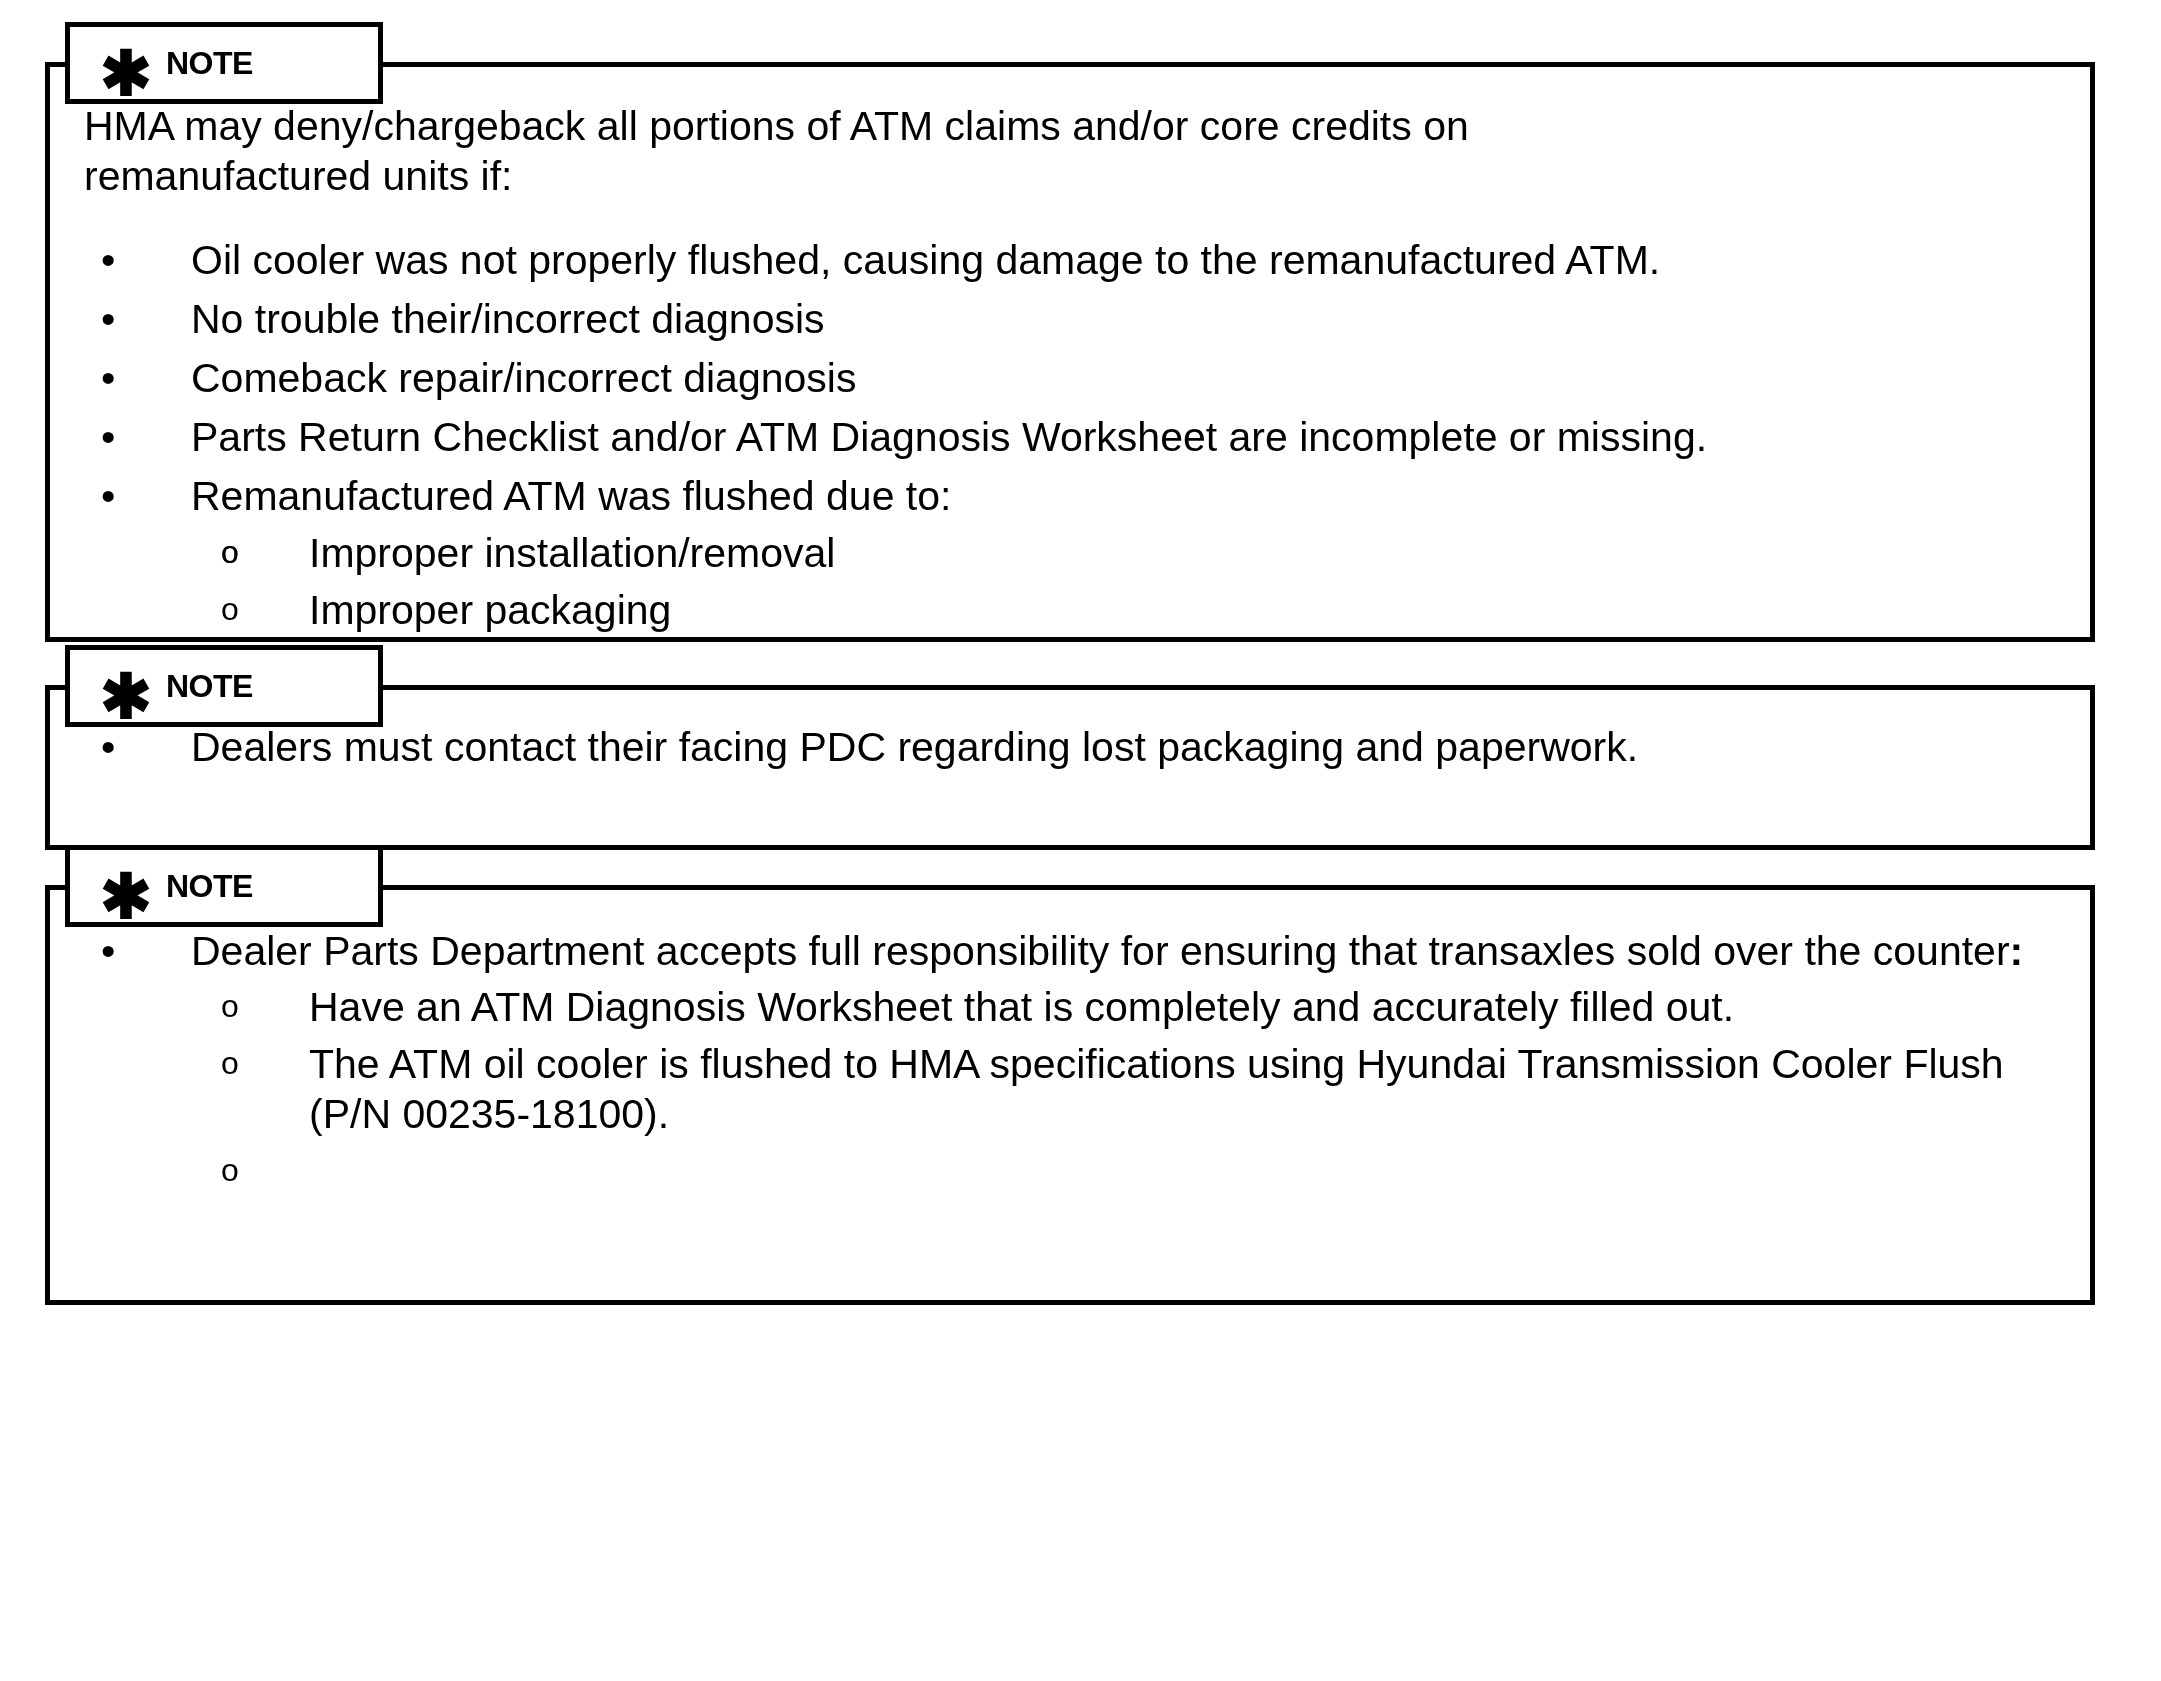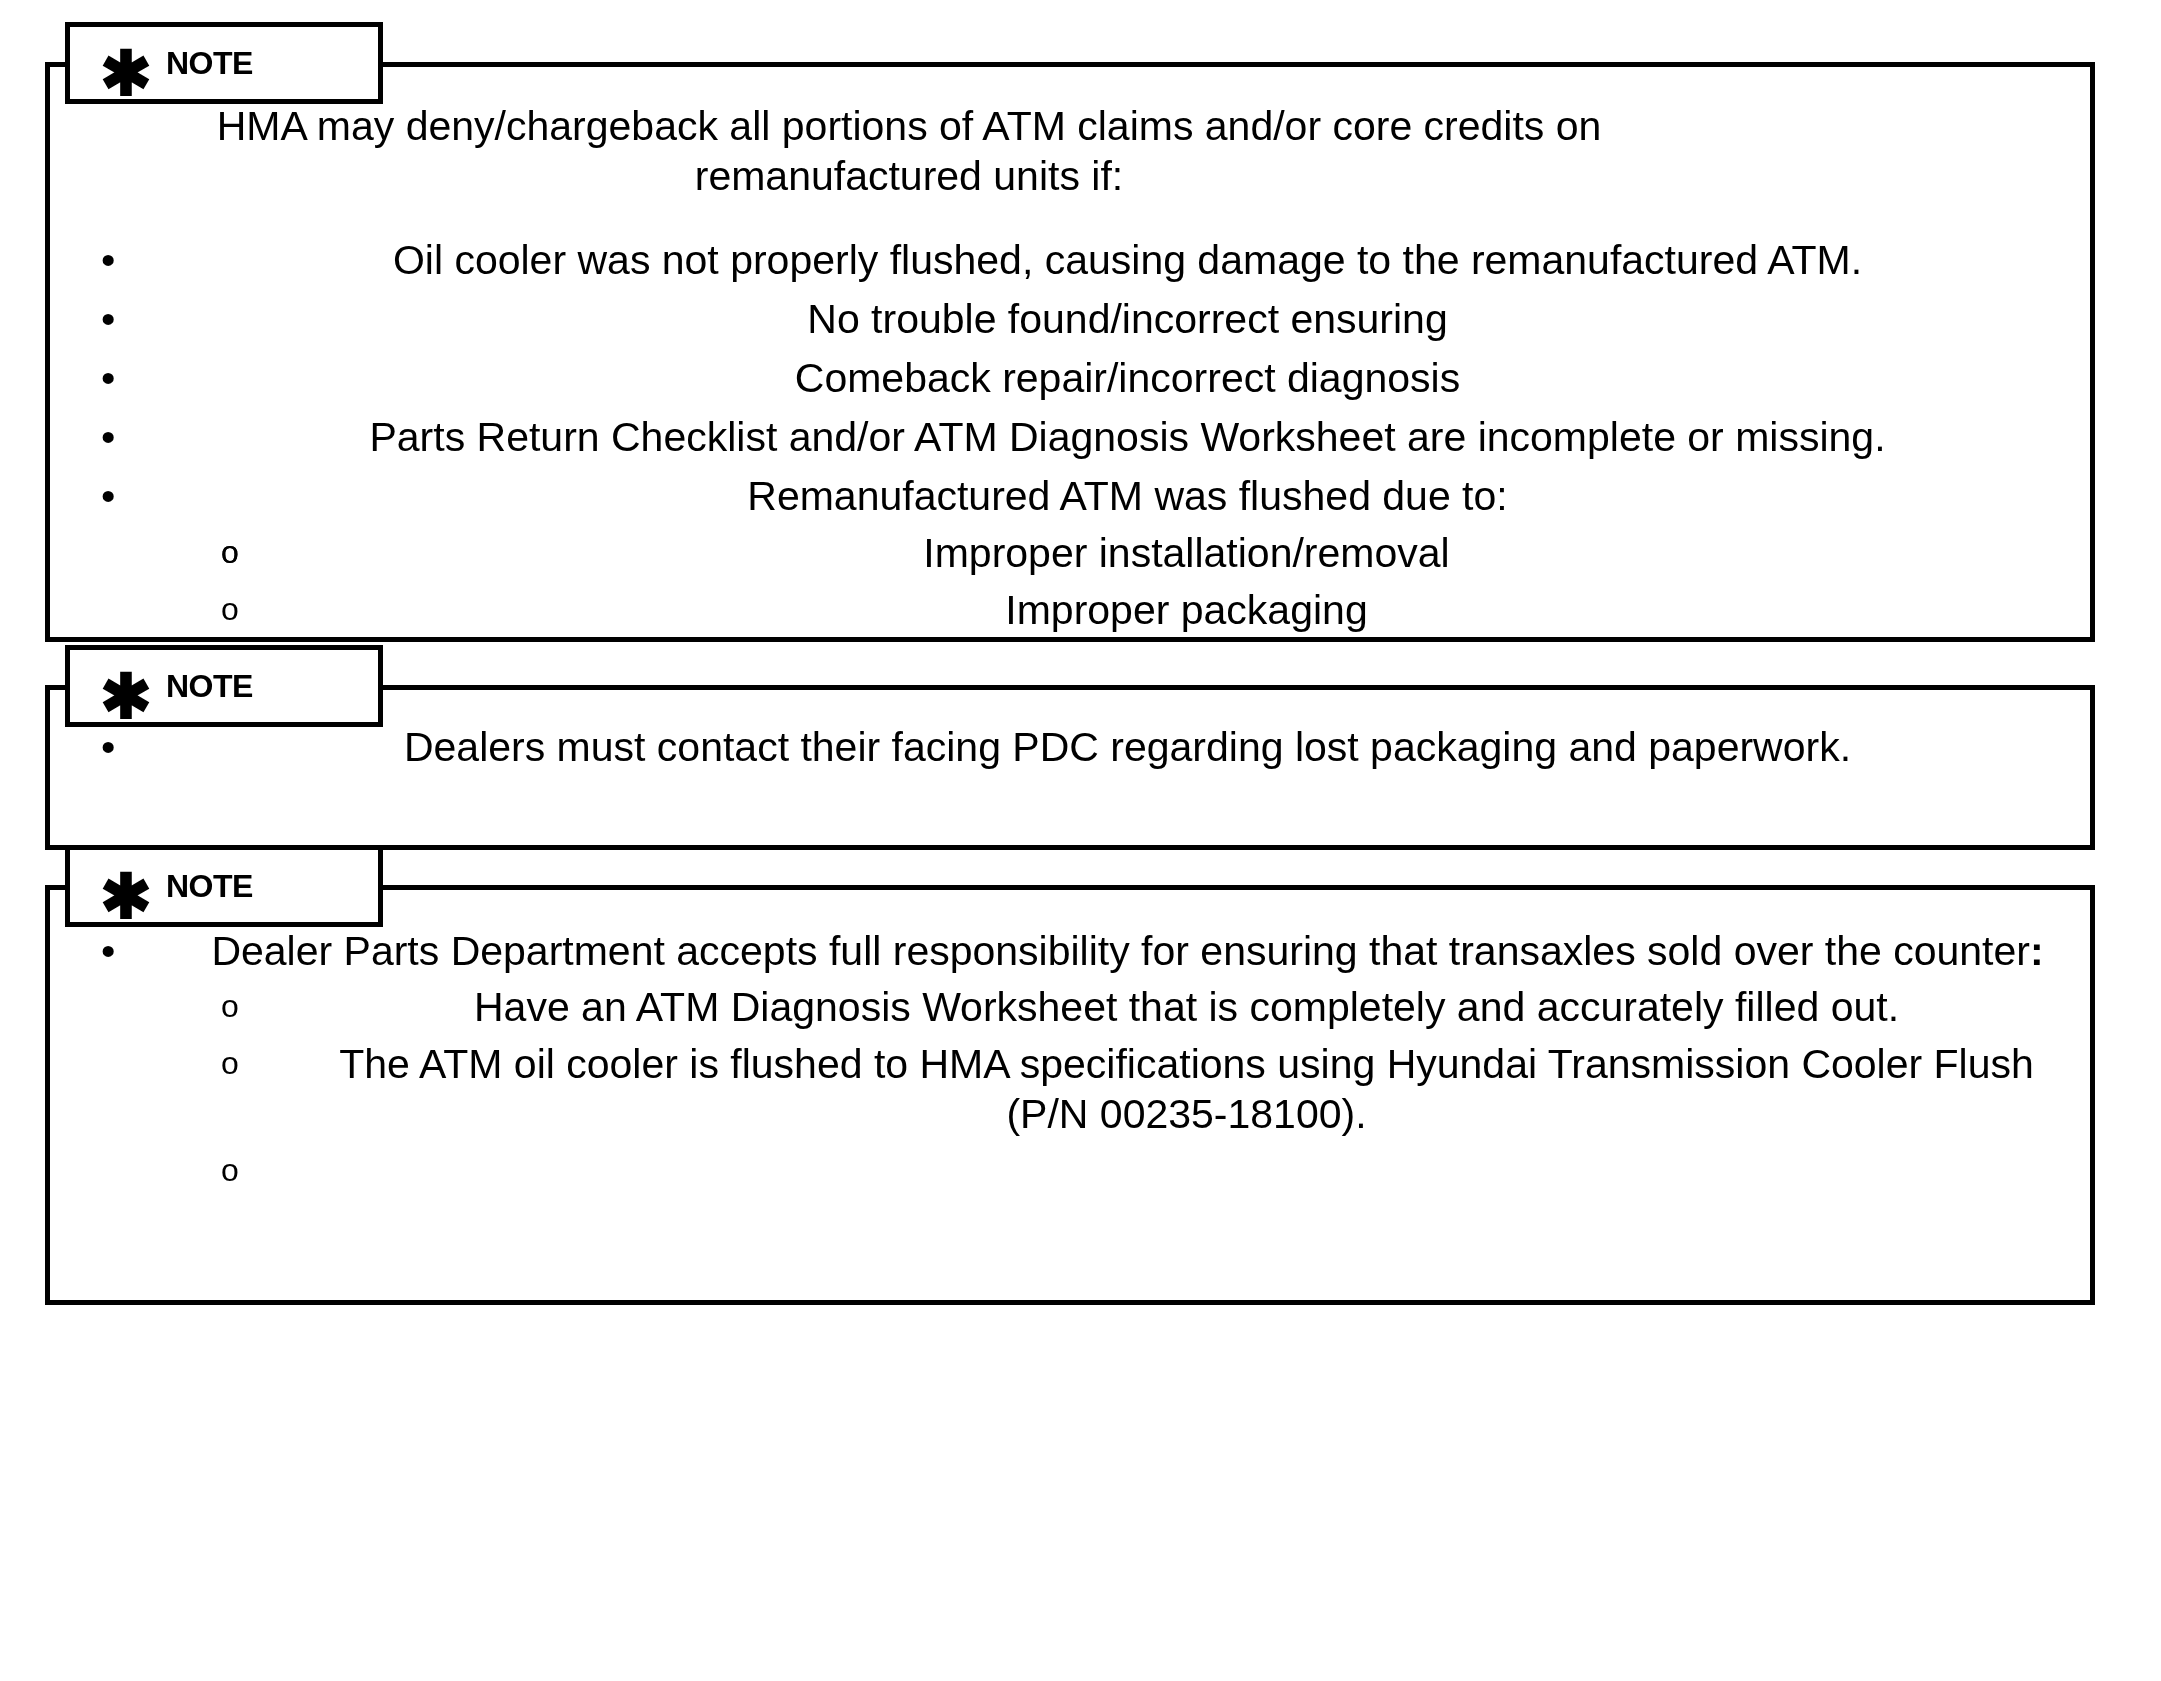--- a/index.html
+++ b/index.html
@@ -72,21 +72,20 @@
     font-weight: bold;
     line-height: 1;
     letter-spacing: -0.5px;
   }
 
   
   .note-content {
     padding: 34px 26px 26px 26px;
     font-size: 41px;
     line-height: 1.22;
-    text-align: center;
   }
 
   .intro-para {
     margin: 0 0 34px 0;
     padding-left: 8px;
     max-width: 1650px;
   }
 
   ul.lvl1 {
     list-style: none;
@@ -156,21 +155,21 @@
 
         <p class="intro-para">HMA may deny/chargeback all portions of ATM claims and/or core credits on remanufactured units if:</p>
 
         <ul class="lvl1">
           <li>
             <span class="bullet-dot">•</span>
             <span>Oil cooler was not properly flushed, causing damage to the remanufactured ATM.</span>
           </li>
           <li>
             <span class="bullet-dot">•</span>
-            <span>No trouble found/incorrect ensuring</span>
+            <span>No trouble their/incorrect diagnosis</span>
           </li>
           <li>
             <span class="bullet-dot">•</span>
             <span>Comeback repair/incorrect diagnosis</span>
           </li>
           <li>
             <span class="bullet-dot">•</span>
             <span>Parts Return Checklist and/or ATM Diagnosis Worksheet are incomplete or missing.</span>
           </li>
           <li>

